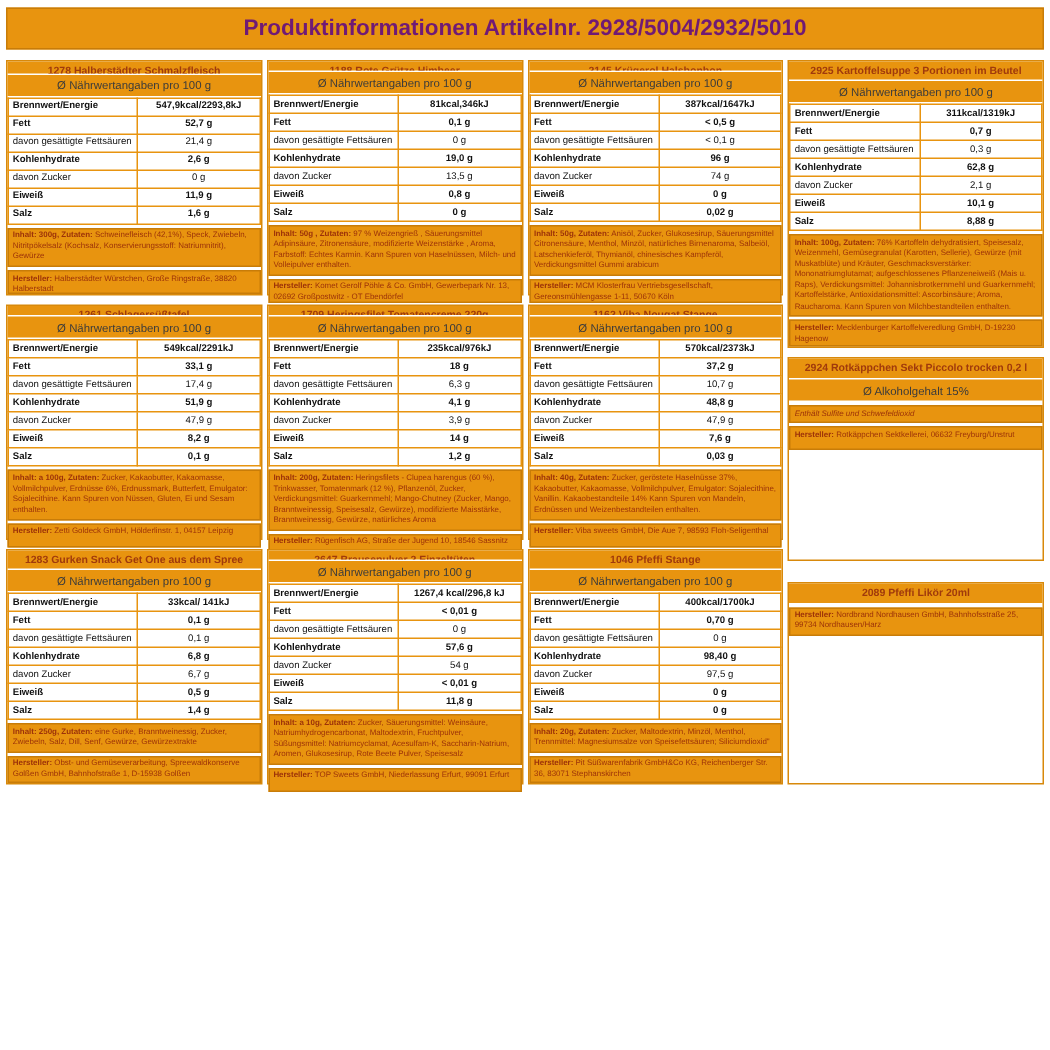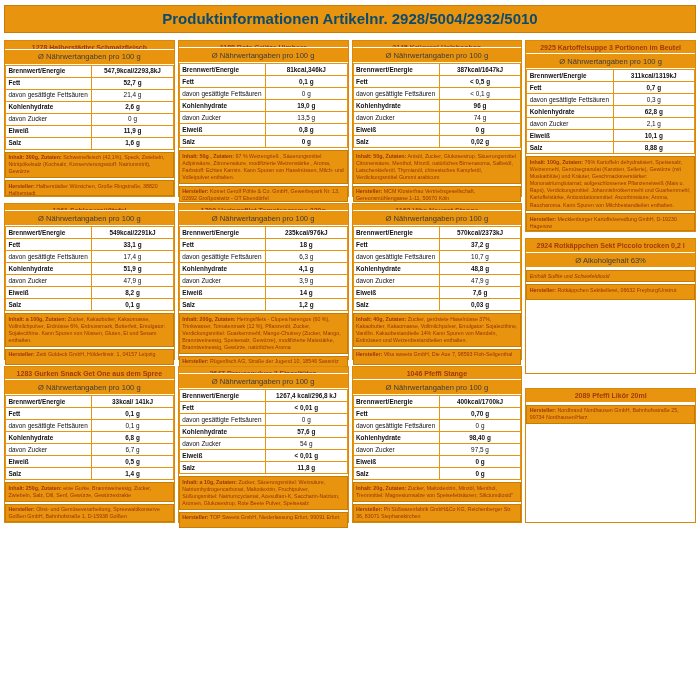--- a/index.html
+++ b/index.html
@@ -2,21 +2,21 @@
 <html><head>
 <meta charset="utf-8">
 <style>
   html,body{margin:0;padding:0;}
   body{
     width:700px;height:700px;background:#fff;overflow:hidden;
     font-family:"Liberation Sans", sans-serif;
   }
   .page-header{
     margin:5px 4px 7px 4px;background:#E8940F;border:1px solid #c87c08;
-    color:#0c4a6e;font-weight:bold;font-size:15px;text-align:center;
+    color:#701a75;font-weight:bold;font-size:15px;text-align:center;
     padding:4px 0 5px 0;
   }
   .grid{display:flex;gap:3px;padding:0 4px;justify-content:flex-end;}
   .col{flex:1;min-width:0;display:flex;flex-direction:column;gap:6px;}
   .card-slot{display:flex;}
   .row-card{height:157px;}
   .tall-card{height:192px;}
   .card{
     flex:1;min-width:0;border:1px solid #d8890b;background:#fff;
     display:flex;flex-direction:column;
@@ -460,21 +460,21 @@
         </tr>
       </tbody>
     </table>
     <div class="txtbox inhalt"><b>Inhalt: 100g, Zutaten:</b><span> 76% Kartoffeln dehydratisiert, Speisesalz, Weizenmehl, Gemüsegranulat (Karotten, Sellerie), Gewürze (mit Muskatblüte) und Kräuter, Geschmacksverstärker: Mononatriumglutamat; aufgeschlossenes Pflanzeneiweiß (Mais u. Raps), Verdickungsmittel: Johannisbrotkernmehl und Guarkernmehl; Kartoffelstärke, Antioxidationsmittel: Ascorbinsäure; Aroma, Raucharoma. Kann Spuren von Milchbestandteilen enthalten.</span></div>
     <div class="txtbox hersteller"><b>Hersteller:</b><span> Mecklenburger Kartoffelveredlung GmbH, D-19230 Hagenow</span></div>
   </div>
 </div>
 
     <div class="card small-card">
       <div class="bar">2924 Rotkäppchen Sekt Piccolo trocken 0,2 l</div>
-      <div class="sub">Ø Alkoholgehalt 63%</div>
+      <div class="sub">Ø Alkoholgehalt 15%</div>
       <div class="txtbox contains-line">Enthält Sulfite und Schwefeldioxid</div>
       <div class="txtbox hersteller"><b>Hersteller:</b><span> Rotkäppchen Sektkellerei, 06632 Freyburg/Unstrut</span></div>
     </div>
 
     <div class="spacer"></div>
 
     <div class="card small-card">
       <div class="bar">2089 Pfeffi Likör 20ml</div>
       <div class="txtbox hersteller"><b>Hersteller:</b><span> Nordbrand Nordhausen GmbH, Bahnhofsstraße 25, 99734 Nordhausen/Harz</span></div>
     </div>

